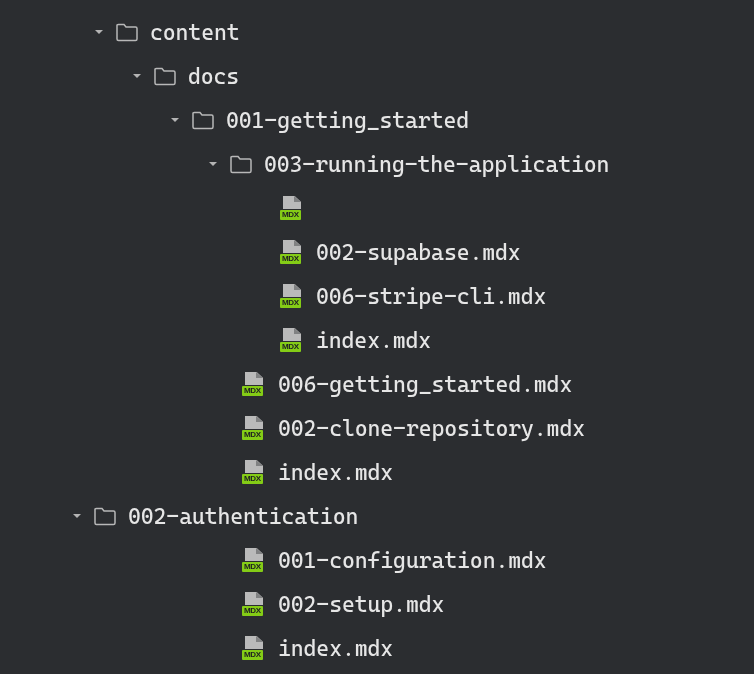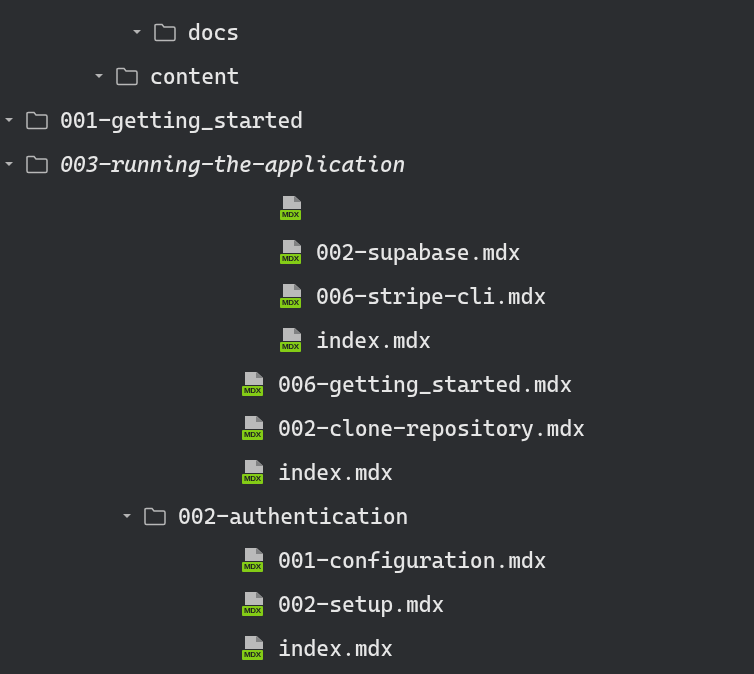--- a/index.html
+++ b/index.html
@@ -97,60 +97,60 @@
     .label {
       color: #e6e6e6;
       font-weight: 440;
       letter-spacing: -0.1px;
     }
   </style>
 </head>
 <body>
 
 <div id="tree-container">
+    <div class="tree-row" style="padding-left: 90px;">
+      <span class="chevron">
+        <svg width="12" height="12" viewBox="0 0 12 12">
+          <path d="M2 4 L6 8 L10 4 Z"></path>
+        </svg>
+      </span>
+      <span class="folder-icon">
+        <svg width="24" height="20" viewBox="0 0 24 20">
+          <path d="M2 3 L2 17 C2 18 2.5 18.5 3.5 18.5 L20.5 18.5 C21.5 18.5 22 18 22 17 L22 6.5 C22 5.5 21.5 5 20.5 5 L11 5 L9 2.5 L3.5 2.5 C2.5 2.5 2 3 2 3 Z"></path>
+        </svg>
+      </span>
+      <span class="label">content</span>
+    </div>
     <div class="tree-row" style="padding-left: 128px;">
       <span class="chevron">
         <svg width="12" height="12" viewBox="0 0 12 12">
           <path d="M2 4 L6 8 L10 4 Z"></path>
         </svg>
       </span>
       <span class="folder-icon">
         <svg width="24" height="20" viewBox="0 0 24 20">
           <path d="M2 3 L2 17 C2 18 2.5 18.5 3.5 18.5 L20.5 18.5 C21.5 18.5 22 18 22 17 L22 6.5 C22 5.5 21.5 5 20.5 5 L11 5 L9 2.5 L3.5 2.5 C2.5 2.5 2 3 2 3 Z"></path>
         </svg>
       </span>
       <span class="label">docs</span>
     </div>
-    <div class="tree-row" style="padding-left: 90px;">
-      <span class="chevron">
-        <svg width="12" height="12" viewBox="0 0 12 12">
-          <path d="M2 4 L6 8 L10 4 Z"></path>
-        </svg>
-      </span>
-      <span class="folder-icon">
-        <svg width="24" height="20" viewBox="0 0 24 20">
-          <path d="M2 3 L2 17 C2 18 2.5 18.5 3.5 18.5 L20.5 18.5 C21.5 18.5 22 18 22 17 L22 6.5 C22 5.5 21.5 5 20.5 5 L11 5 L9 2.5 L3.5 2.5 C2.5 2.5 2 3 2 3 Z"></path>
-        </svg>
-      </span>
-      <span class="label">content</span>
-    </div>
-    <div class="tree-row" style="">
+    <div class="tree-row" style="padding-left: 166px;">
       <span class="chevron">
         <svg width="12" height="12" viewBox="0 0 12 12">
           <path d="M2 4 L6 8 L10 4 Z"></path>
         </svg>
       </span>
       <span class="folder-icon">
         <svg width="24" height="20" viewBox="0 0 24 20">
           <path d="M2 3 L2 17 C2 18 2.5 18.5 3.5 18.5 L20.5 18.5 C21.5 18.5 22 18 22 17 L22 6.5 C22 5.5 21.5 5 20.5 5 L11 5 L9 2.5 L3.5 2.5 C2.5 2.5 2 3 2 3 Z"></path>
         </svg>
       </span>
       <span class="label">001-getting_started</span>
     </div>
-    <div class="tree-row" style=" font-style: italic;">
+    <div class="tree-row" style="padding-left: 204px;">
       <span class="chevron">
         <svg width="12" height="12" viewBox="0 0 12 12">
           <path d="M2 4 L6 8 L10 4 Z"></path>
         </svg>
       </span>
       <span class="folder-icon">
         <svg width="24" height="20" viewBox="0 0 24 20">
           <path d="M2 3 L2 17 C2 18 2.5 18.5 3.5 18.5 L20.5 18.5 C21.5 18.5 22 18 22 17 L22 6.5 C22 5.5 21.5 5 20.5 5 L11 5 L9 2.5 L3.5 2.5 C2.5 2.5 2 3 2 3 Z"></path>
         </svg>
       </span>
@@ -197,21 +197,21 @@
       </span>
       <span class="label">002-clone-repository.mdx</span>
     </div>
     <div class="tree-row" style="padding-left: 242px;">
       <span class="mdx-icon">
         <span class="page-shape"></span>
         <span class="mdx-badge">MDX</span>
       </span>
       <span class="label">index.mdx</span>
     </div>
-    <div class="tree-row" style="padding-left: 118px;">
+    <div class="tree-row" style="padding-left: 68px;">
       <span class="chevron">
         <svg width="12" height="12" viewBox="0 0 12 12">
           <path d="M2 4 L6 8 L10 4 Z"></path>
         </svg>
       </span>
       <span class="folder-icon">
         <svg width="24" height="20" viewBox="0 0 24 20">
           <path d="M2 3 L2 17 C2 18 2.5 18.5 3.5 18.5 L20.5 18.5 C21.5 18.5 22 18 22 17 L22 6.5 C22 5.5 21.5 5 20.5 5 L11 5 L9 2.5 L3.5 2.5 C2.5 2.5 2 3 2 3 Z"></path>
         </svg>
       </span>

